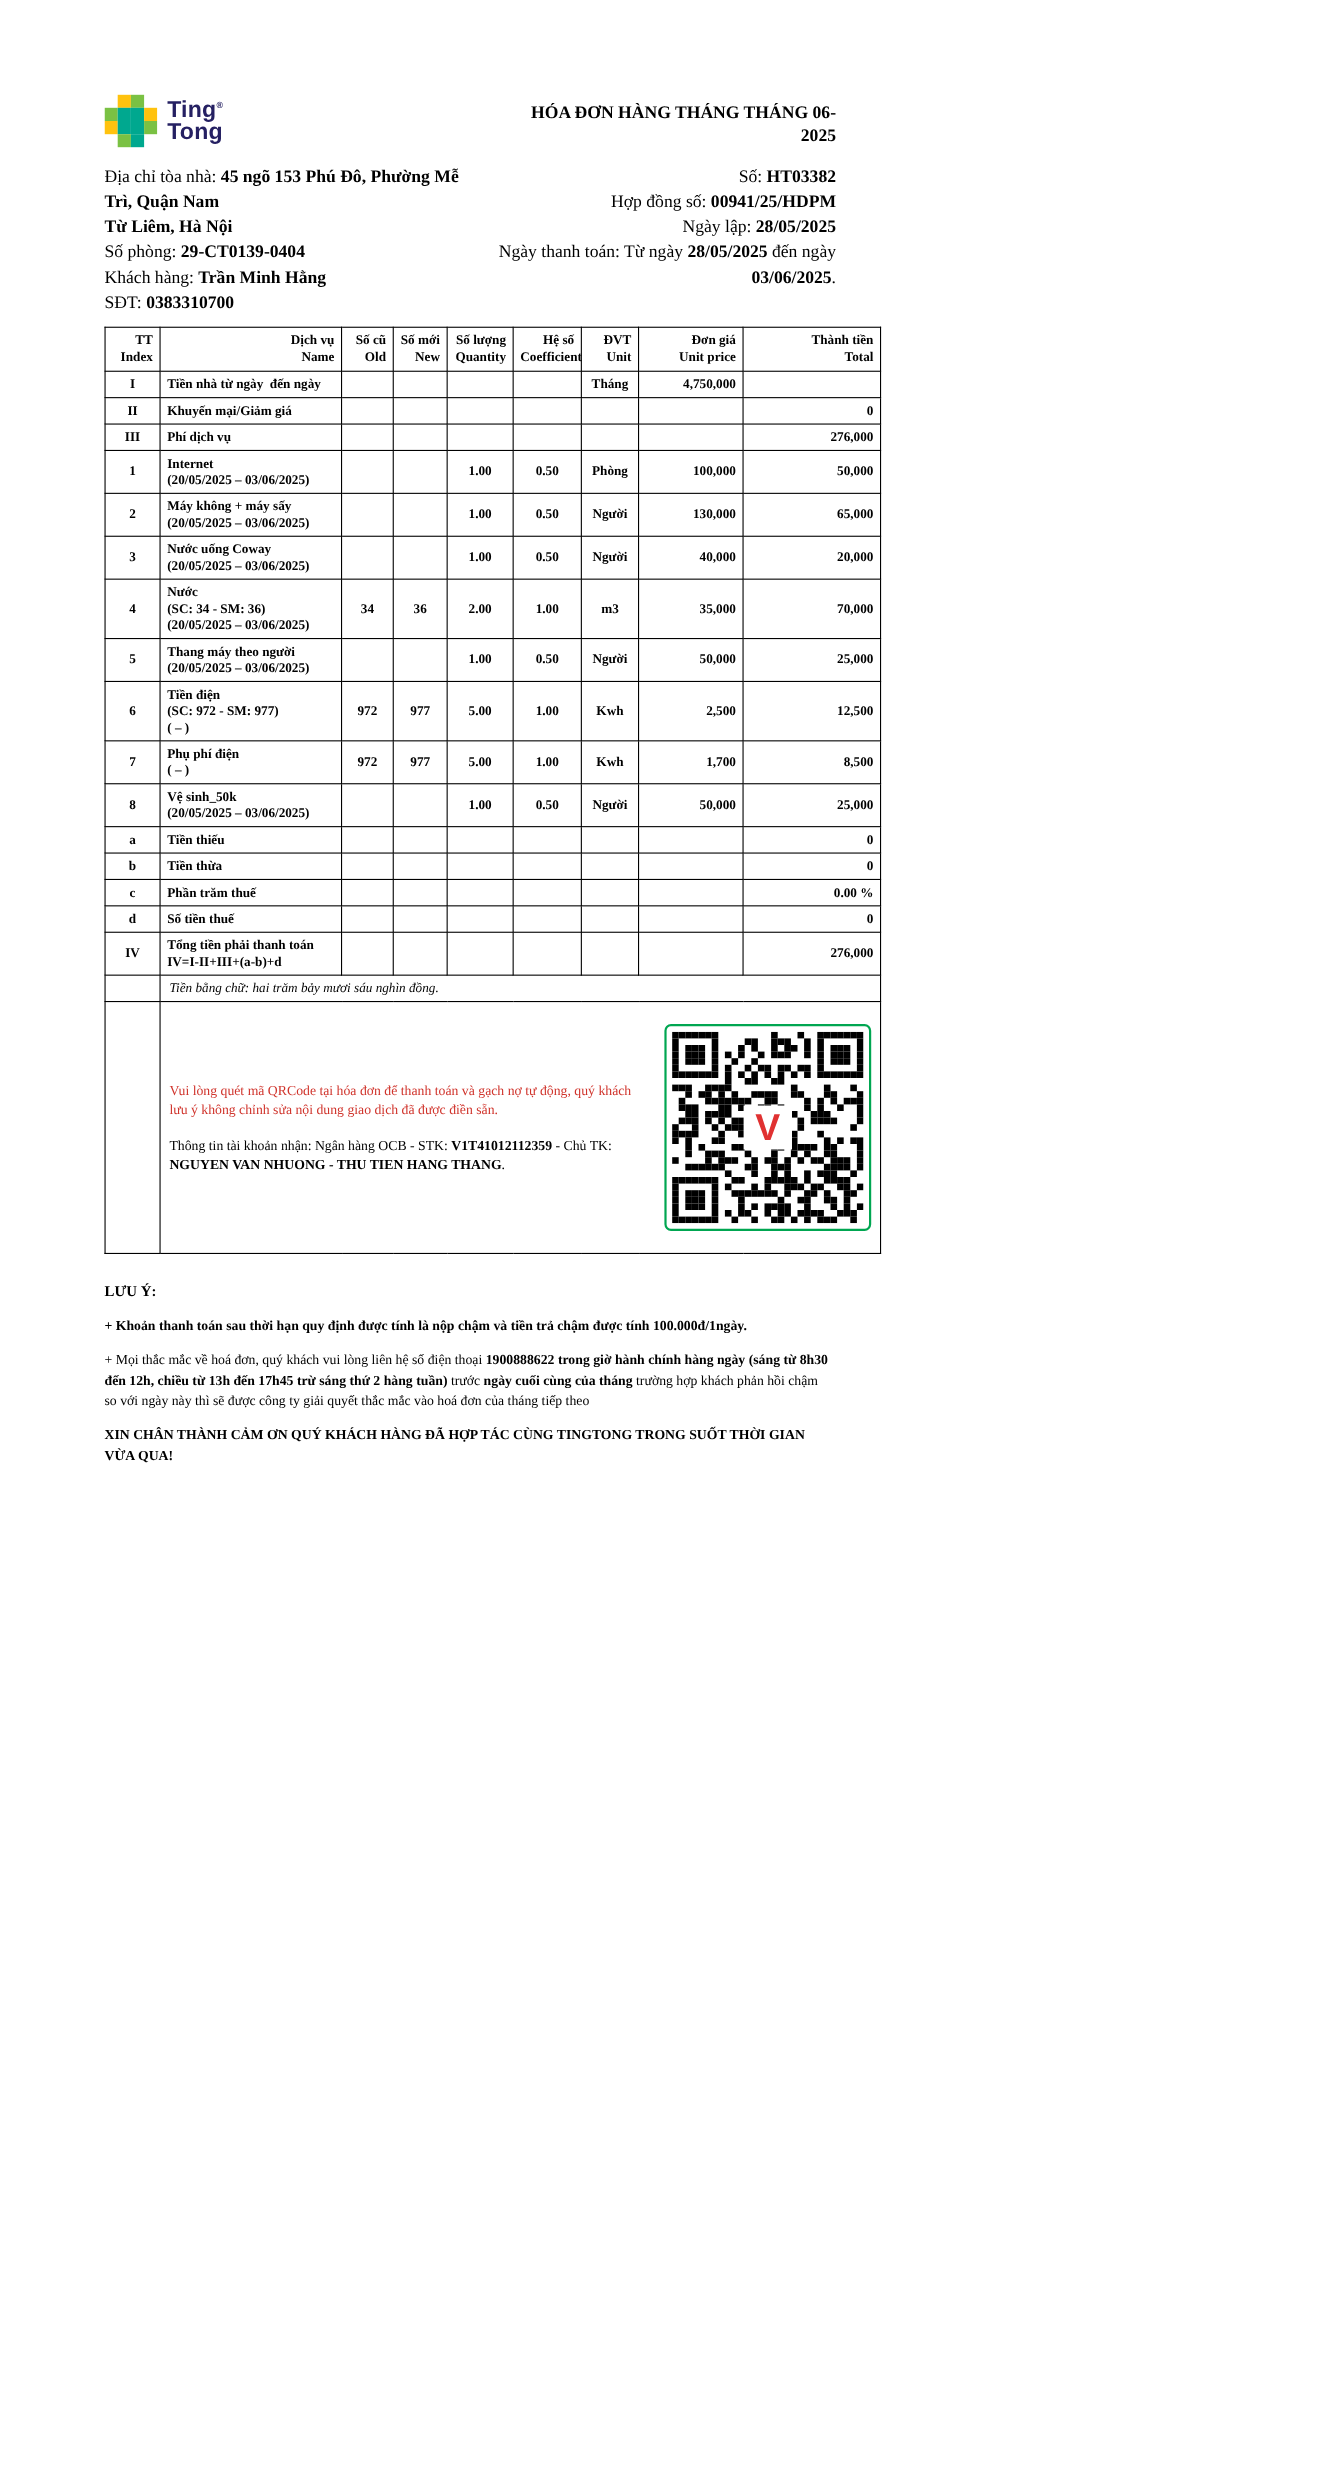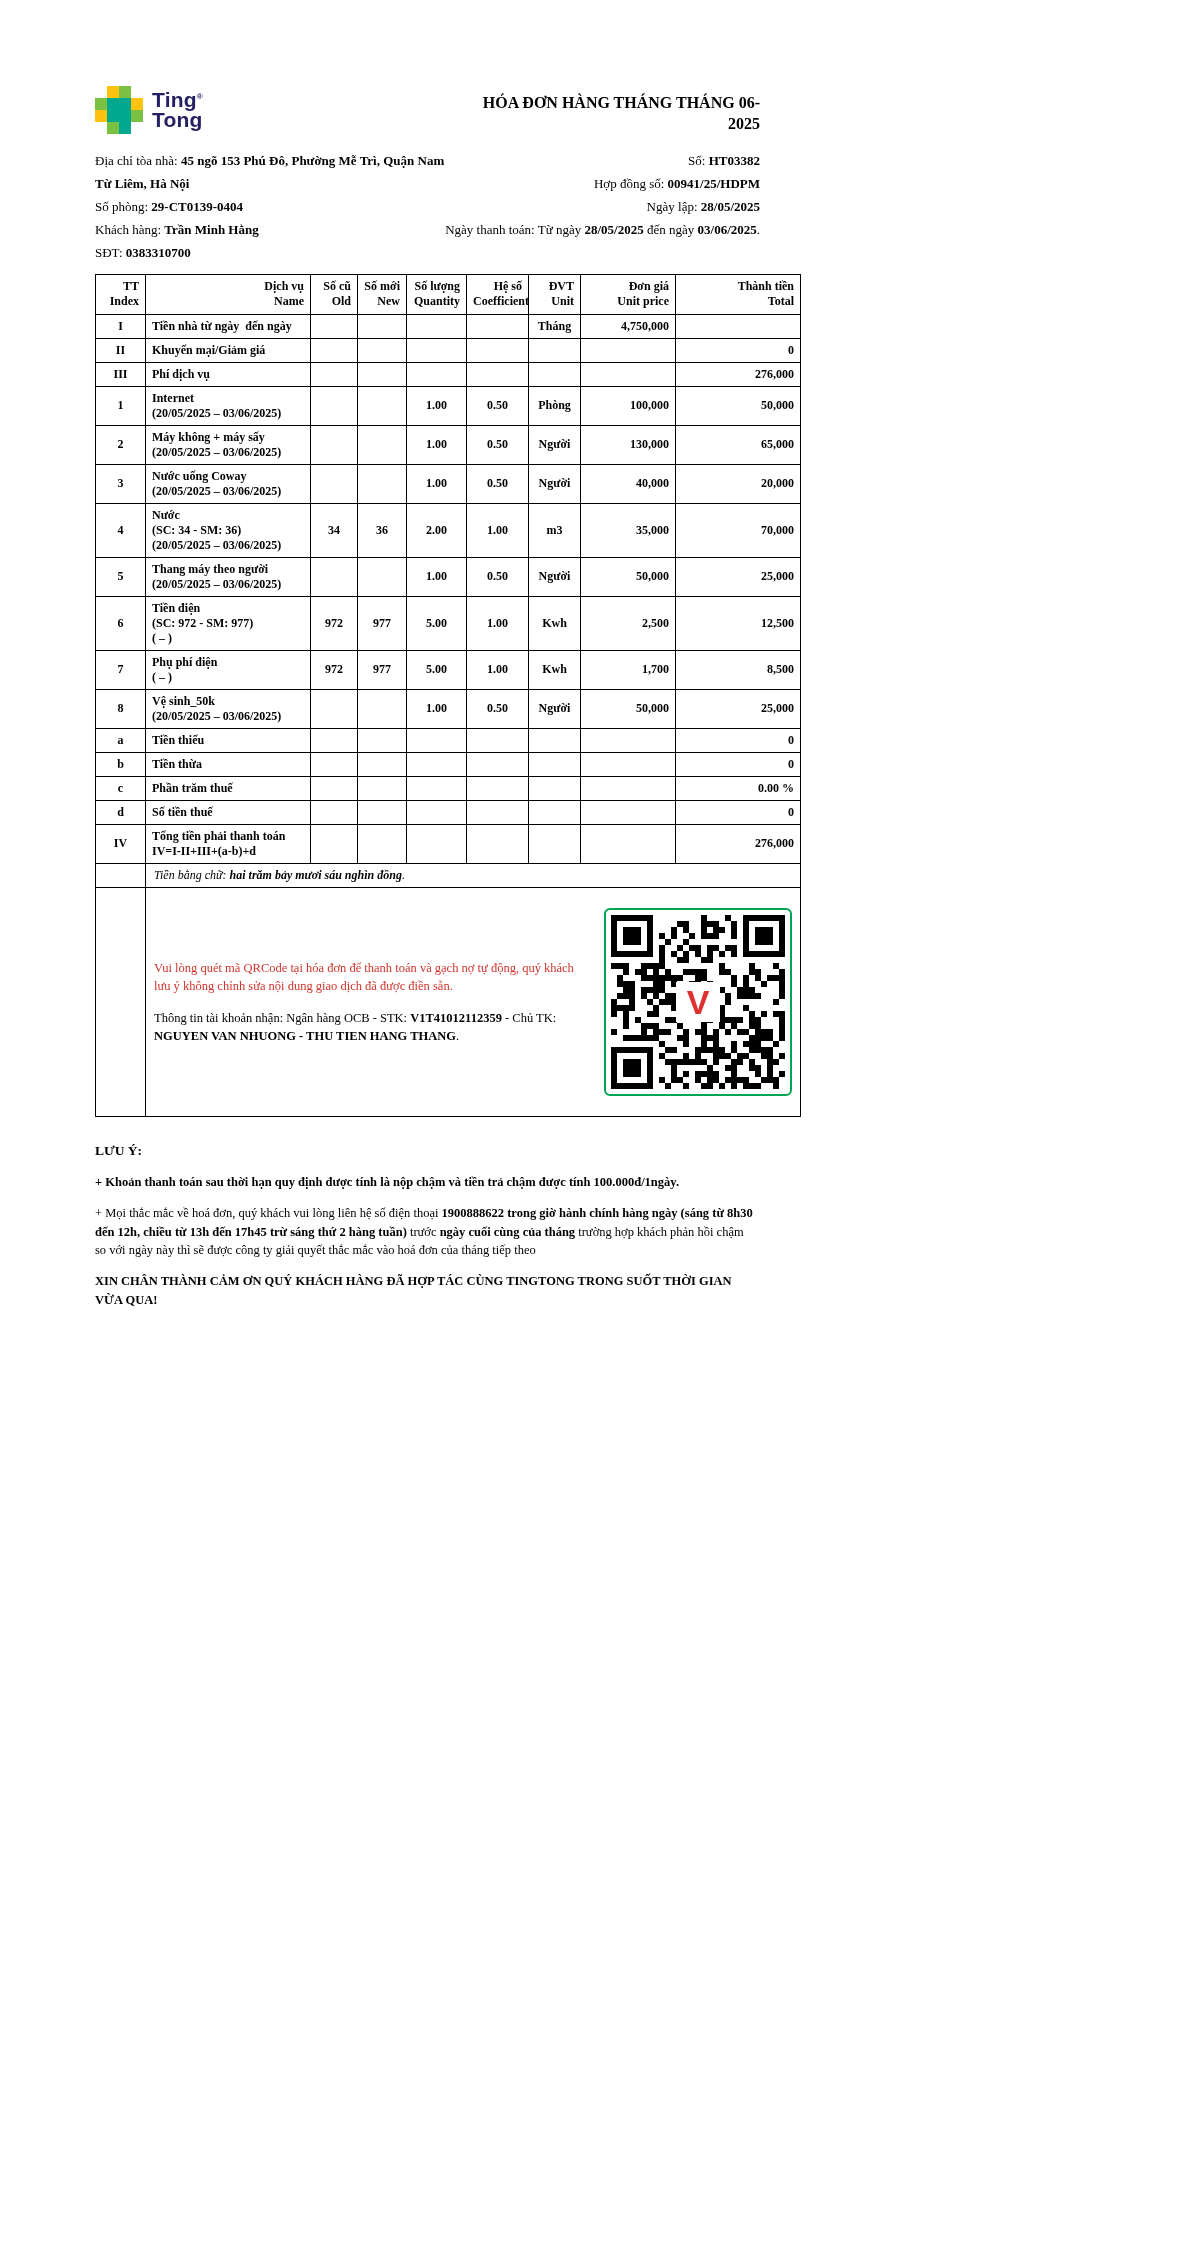--- a/index.html
+++ b/index.html
@@ -11,37 +11,37 @@
 
   
   .header { display:flex; justify-content:space-between; padding-right:45px; }
   .logo { display:flex; gap:9px; align-items:center; }
   .wordmark { font-family:"Liberation Sans","DejaVu Sans",sans-serif; font-weight:bold;
               font-size:21px; line-height:0.95; color:var(--brand_navy); letter-spacing:0.2px; }
   .wordmark .reg { font-size:8px; vertical-align:super; }
   .title { width:310px; text-align:right; font-weight:bold; font-size:16px; line-height:1.3; margin-top:8px; }
 
   
-  .info { display:flex; justify-content:space-between; margin-top:14px; padding-right:45px; font-size:13px; }
+  .info { display:flex; justify-content:space-between; margin-top:14px; padding-right:45px; font-size:16px; }
   .info-right { text-align:right; }
   .info-line { line-height:23px; }
   .b { font-weight:bold; }
 
   
   table { border-collapse:collapse; table-layout:fixed; width:705px; margin-top:10px; font-size:12px; }
   th, td { border:1px solid var(--table_border); padding:4px 6px; vertical-align:middle; }
   th { font-weight:bold; text-align:right; line-height:1.3; }
   td { font-weight:bold; line-height:1.25; }
   .c-tt { text-align:center; }
   .c-name { text-align:left; }
   .c-old, .c-new, .c-qty, .c-coef, .c-unit { text-align:center; }
   .c-price, .c-total { text-align:right; }
 
   .words-cell { font-style:italic; font-weight:normal; padding-left:8px; }
-  .words-cell .b { font-weight:bold; }
+  .words-cell .b { font-weight:normal; }
 
   .qr-row-cell { height:196px; padding:20px 8px; font-weight:normal; }
   .qr-flex { display:flex; align-items:center; gap:18px; width:100%; }
   .qr-text { flex:1 1 auto; font-size:12.5px; line-height:1.45; }
   .qr-note { color:var(--note_red); margin-bottom:14px; }
   .qr-frame { position:relative; flex:0 0 auto; border:2px solid var(--qr_frame_green); border-radius:6px;
               padding:5px; background:#fff; width:188px; height:188px; }
   #qr-svg { display:block; fill:#000; background:#fff; }
   .qr-logo { position:absolute; top:50%; left:50%; transform:translate(-50%,-50%);
              width:44px; height:40px; background:#fff; display:flex; align-items:center; justify-content:center;

